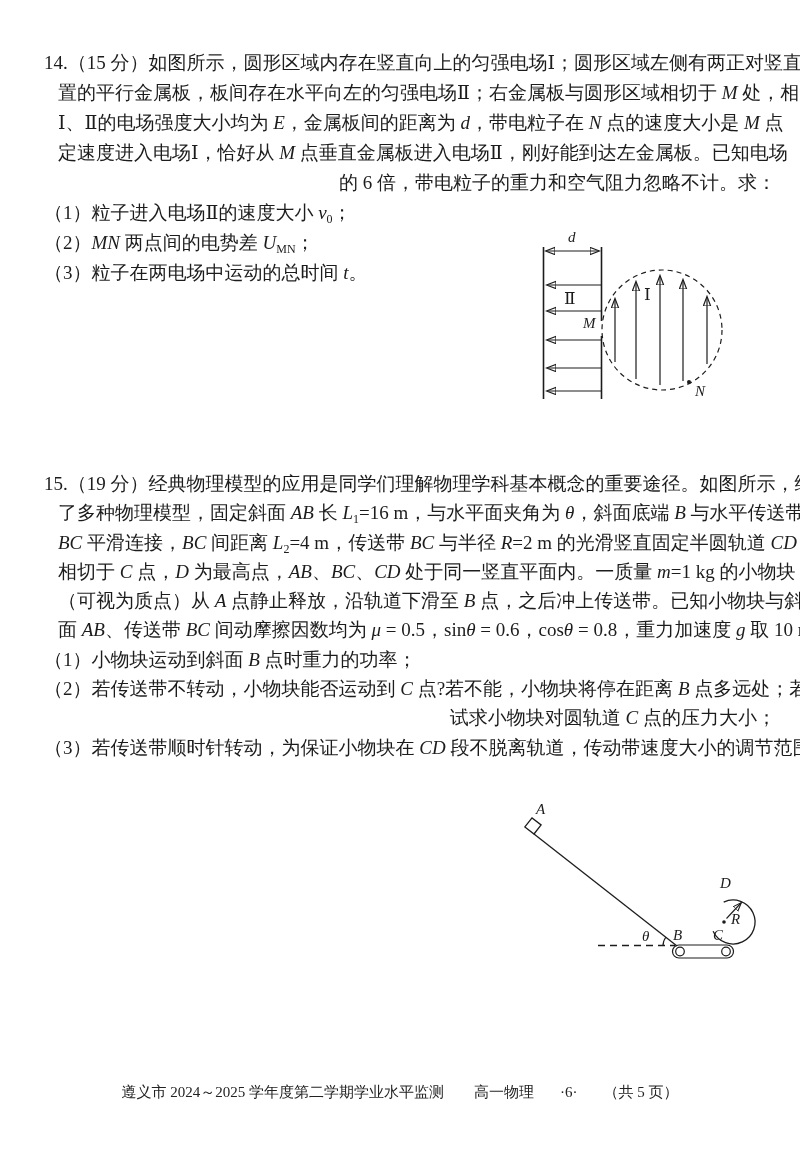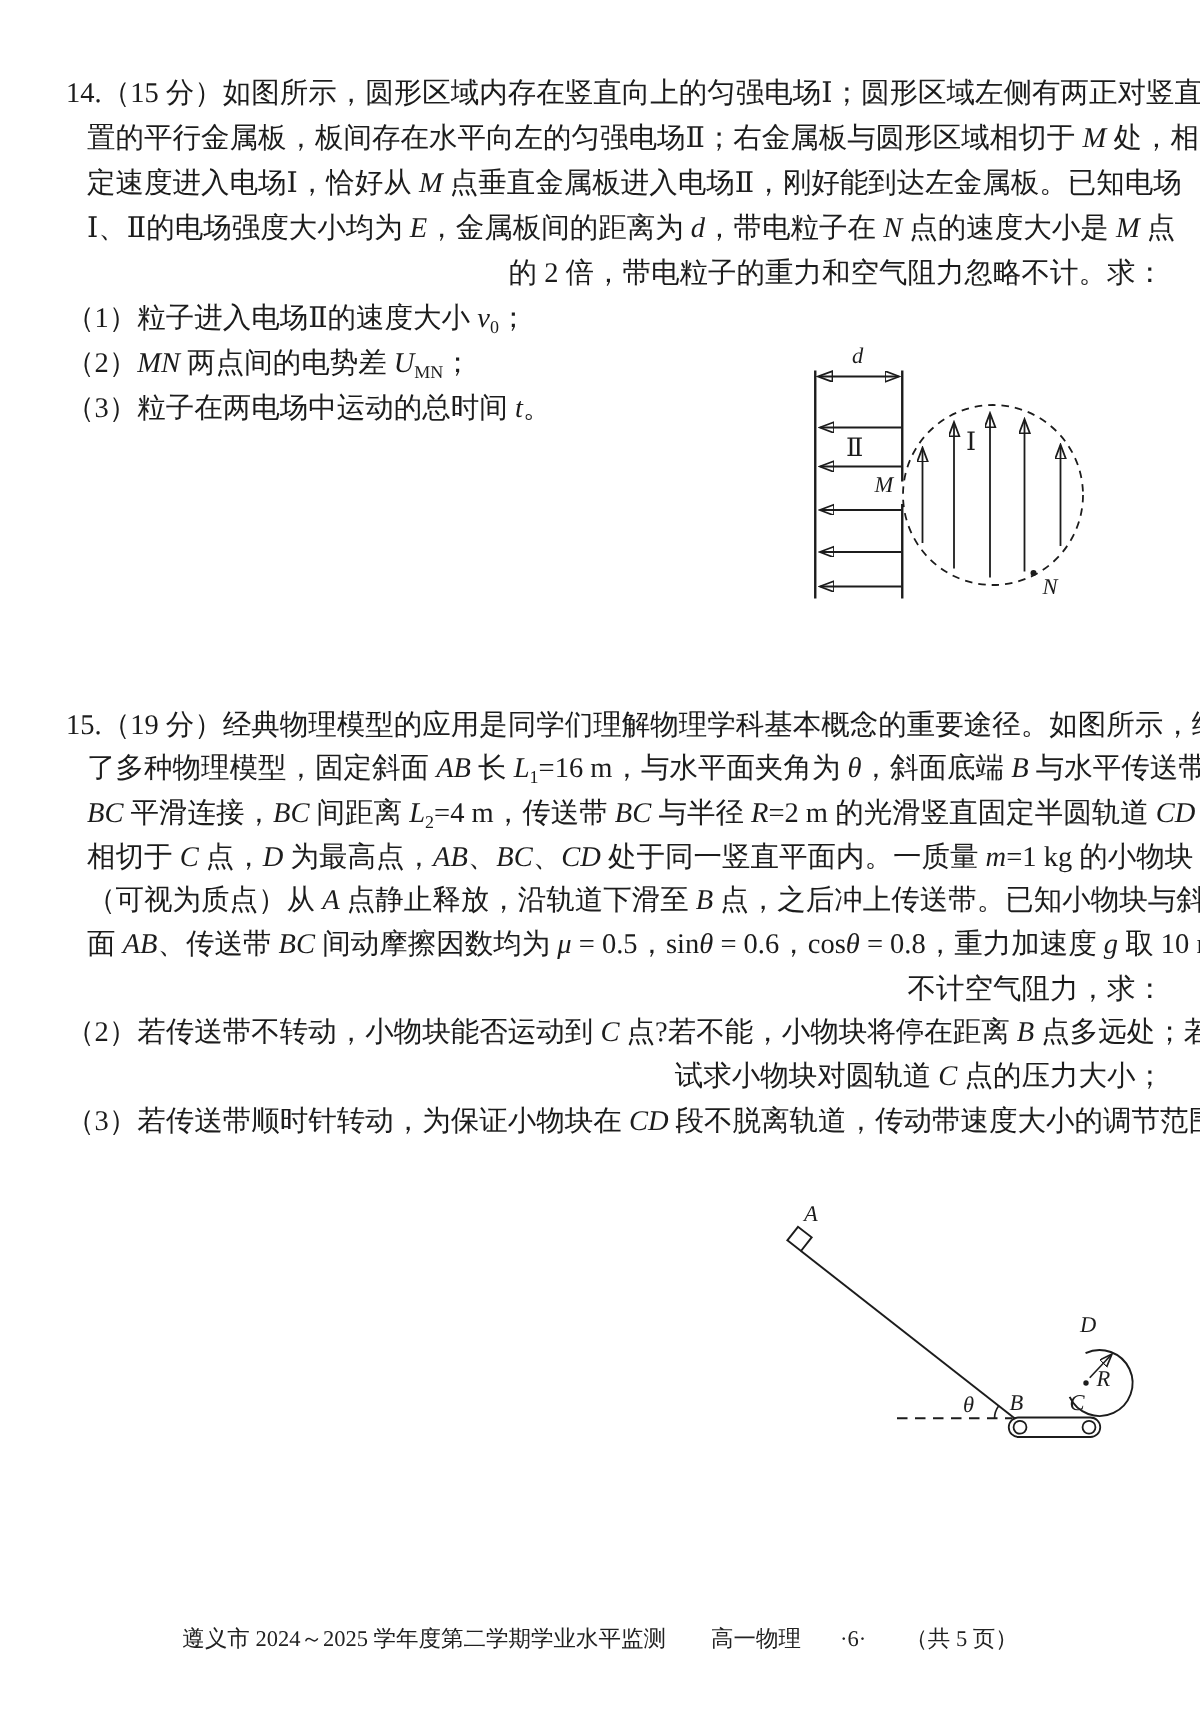--- a/index.html
+++ b/index.html
@@ -35,23 +35,23 @@
   }
   #footer .gap-l{margin-left:30px;}
   #footer .gap-m{margin-left:26px;}
 </style>
 </head>
 <body>
 
 <div id="p14-lines" class="textblock">
     <div class="tline ind0">14.（15 分）如图所示，圆形区域内存在竖直向上的匀强电场Ⅰ；圆形区域左侧有两正对竖直放</div>
     <div class="tline ind1">置的平行金属板，板间存在水平向左的匀强电场Ⅱ；右金属板与圆形区域相切于 <i>M</i> 处，相</div>
+    <div class="tline ind1">Ⅰ、Ⅱ的电场强度大小均为 <i>E</i>，金属板间的距离为 <i>d</i>，带电粒子在 <i>N</i> 点的速度大小是 <i>M</i> 点</div>
     <div class="tline ind1">定速度进入电场Ⅰ，恰好从 <i>M</i> 点垂直金属板进入电场Ⅱ，刚好能到达左金属板。已知电场</div>
-    <div class="tline ind1">Ⅰ、Ⅱ的电场强度大小均为 <i>E</i>，金属板间的距离为 <i>d</i>，带电粒子在 <i>N</i> 点的速度大小是 <i>M</i> 点</div>
-    <div class="tline ind1">的 2 倍，带电粒子的重力和空气阻力忽略不计。求：</div>
+    <div class="tline ind1">的 6 倍，带电粒子的重力和空气阻力忽略不计。求：</div>
     <div class="tline ind0">（1）粒子进入电场Ⅱ的速度大小 <i>v</i><sub>0</sub>；</div>
     <div class="tline ind0">（2）<i>MN</i> 两点间的电势差 <i>U</i><sub>MN</sub>；</div>
     <div class="tline ind0">（3）粒子在两电场中运动的总时间 <i>t</i>。</div>
   </div>
 
 <div id="fig14" class="fig">
   <svg width="200" height="190" viewBox="0 0 200 190">
     <defs>
       <marker id="ah" markerWidth="9" markerHeight="7" refX="7.5" refY="3" orient="auto-start-reverse">
         <path d="M0,0 L8,3 L0,6 Z" fill="#1c1c1c" stroke="none"></path>
@@ -90,21 +90,21 @@
   </svg>
 </div>
 
 <div id="p15-lines" class="textblock">
     <div class="tline ind0">15.（19 分）经典物理模型的应用是同学们理解物理学科基本概念的重要途径。如图所示，给定</div>
     <div class="tline ind1">了多种物理模型，固定斜面 <i>AB</i> 长 <i>L</i><sub>1</sub>=16 m，与水平面夹角为 <i>θ</i>，斜面底端 <i>B</i> 与水平传送带</div>
     <div class="tline ind1"><i>BC</i> 平滑连接，<i>BC</i> 间距离 <i>L</i><sub>2</sub>=4 m，传送带 <i>BC</i> 与半径 <i>R</i>=2 m 的光滑竖直固定半圆轨道 <i>CD</i></div>
     <div class="tline ind1">相切于 <i>C</i> 点，<i>D</i> 为最高点，<i>AB</i>、<i>BC</i>、<i>CD</i> 处于同一竖直平面内。一质量 <i>m</i>=1 kg 的小物块</div>
     <div class="tline ind1">（可视为质点）从 <i>A</i> 点静止释放，沿轨道下滑至 <i>B</i> 点，之后冲上传送带。已知小物块与斜</div>
     <div class="tline ind1">面 <i>AB</i>、传送带 <i>BC</i> 间动摩擦因数均为 <i>μ</i> = 0.5，sin<i>θ</i> = 0.6，cos<i>θ</i> = 0.8，重力加速度 <i>g</i> 取 10 m/s，</div>
-    <div class="tline ind1">不计空气阻力，求：</div>
+    <div class="tline ind0">（1）小物块运动到斜面 <i>B</i> 点时重力的功率；</div>
     <div class="tline ind0">（2）若传送带不转动，小物块能否运动到 <i>C</i> 点?若不能，小物块将停在距离 <i>B</i> 点多远处；若能，</div>
     <div class="tline ind1">试求小物块对圆轨道 <i>C</i> 点的压力大小；</div>
     <div class="tline ind0">（3）若传送带顺时针转动，为保证小物块在 <i>CD</i> 段不脱离轨道，传动带速度大小的调节范围。</div>
   </div>
 
 <div id="fig15" class="fig">
   <svg width="340" height="170" viewBox="0 0 340 170">
     <defs>
       <marker id="ah2" markerWidth="9" markerHeight="7" refX="7.5" refY="3" orient="auto">
         <path d="M0,0 L8,3 L0,6 Z" fill="#1c1c1c" stroke="none"></path>

